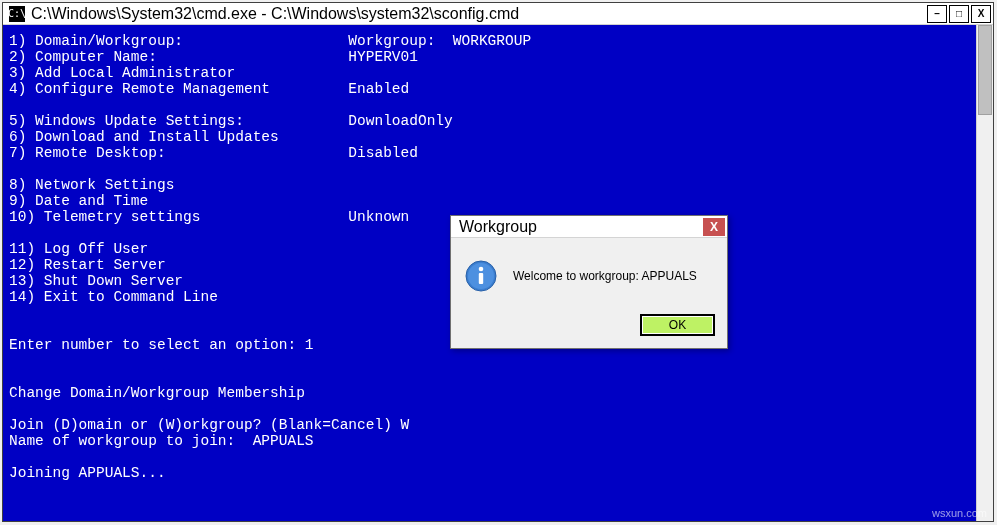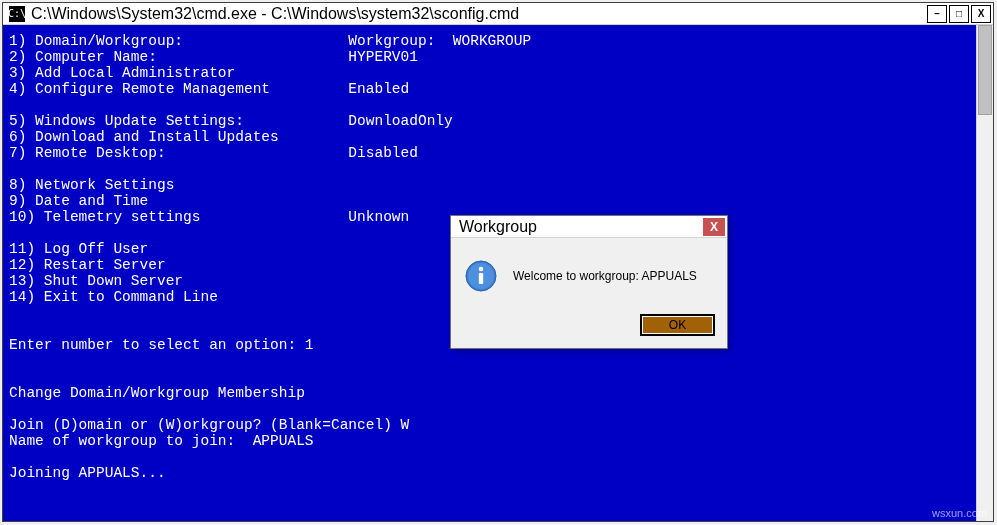--- a/index.html
+++ b/index.html
@@ -151,21 +151,21 @@
     }
     .dialog-footer {
       padding: 6px 12px 12px;
       display: flex;
       justify-content: flex-end;
     }
     .dialog-ok {
       width: 75px;
       height: 22px;
       border: 2px solid #000;
-      background: #a16207;
+      background: #bef264;
       font-size: 12px;
       font-family: "Segoe UI", Tahoma, sans-serif;
       cursor: pointer;
       box-shadow: inset 0 0 0 1px #fff;
     }
     .watermark {
       position: absolute;
       bottom: 6px;
       right: 10px;
       font-family: Arial, sans-serif;

